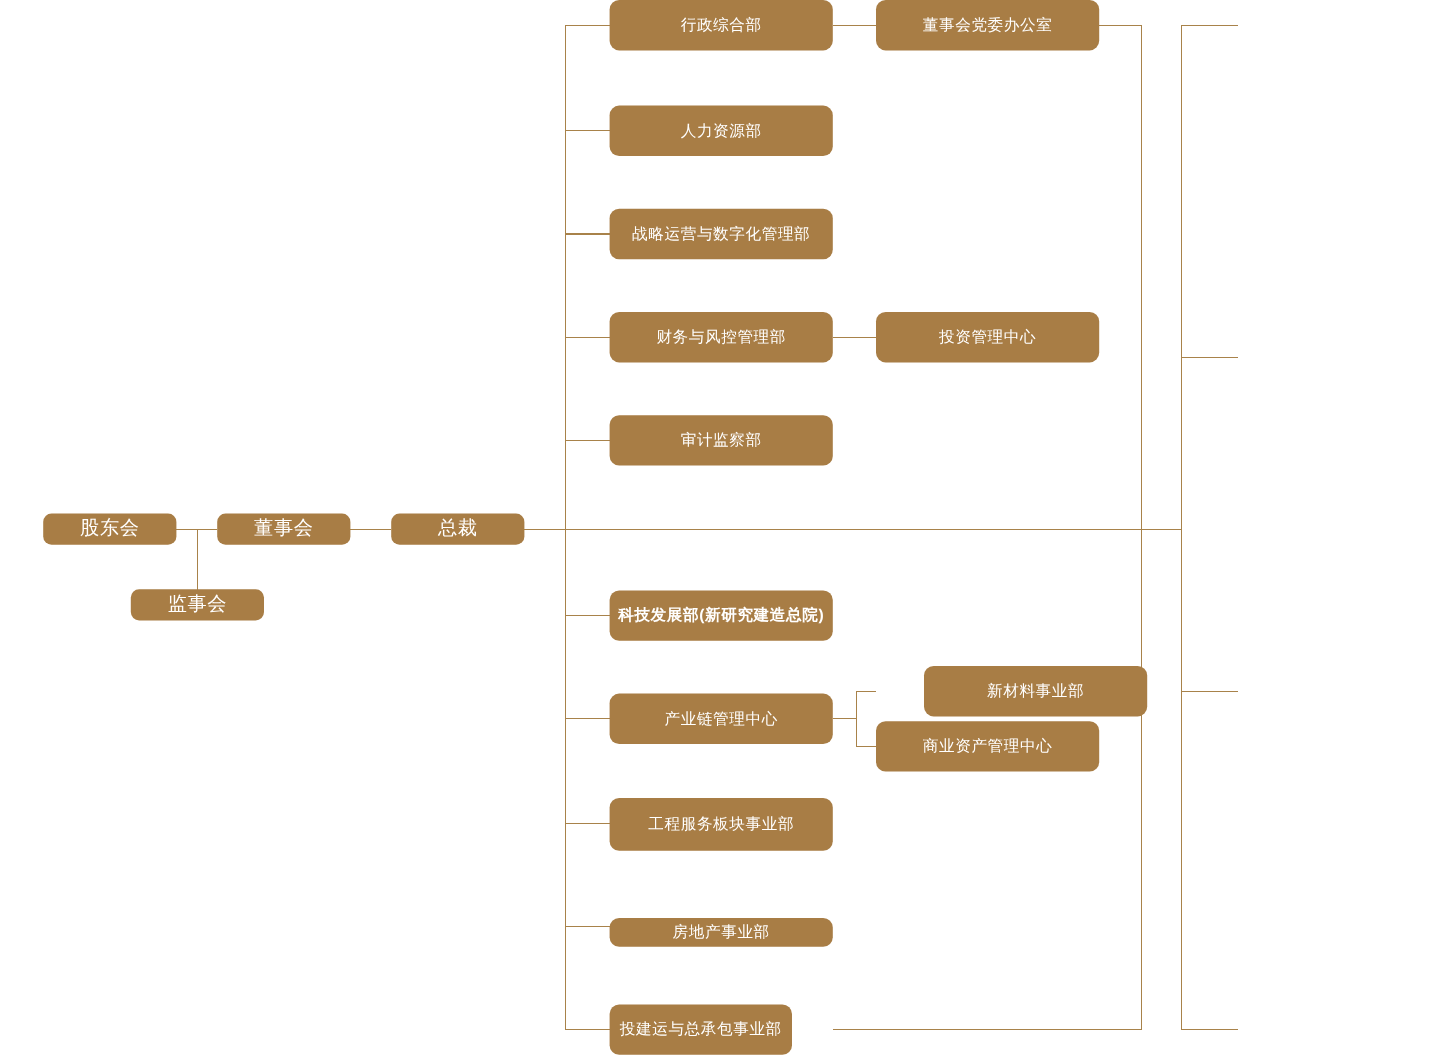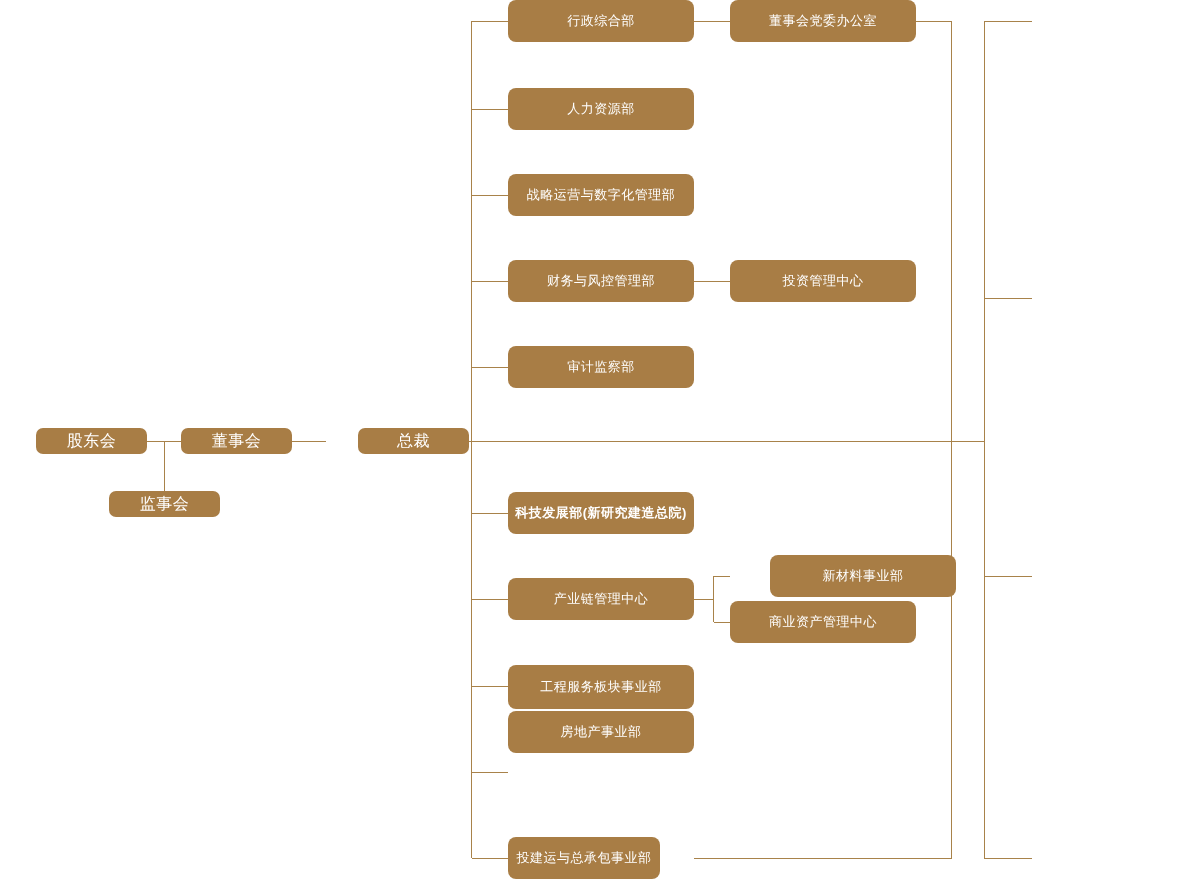--- a/index.html
+++ b/index.html
@@ -105,21 +105,21 @@
   </div>
 
   <div class="org-node level-root" style="left:181px; top:428px; width:111px; height:26px;">
     <span class="node-label">董事会</span>
   </div>
 
   <div class="org-node level-root" style="left:109px; top:491px; width:111px; height:26px;">
     <span class="node-label">监事会</span>
   </div>
 
-  <div class="org-node level-root" style="left:326px; top:428px; width:111px; height:26px;margin-left:32px;">
+  <div class="org-node level-root" style="left:326px; top:428px; width:111px; height:26px;">
     <span class="node-label">总裁</span>
   </div>
 
   <div class="org-node level-dept" style="left:508px; top:0px; width:186px; height:42px;">
     <span class="node-label">行政综合部</span>
   </div>
 
   <div class="org-node level-dept" style="left:730px; top:0px; width:186px; height:42px;">
     <span class="node-label">董事会党委办公室</span>
   </div>
@@ -157,21 +157,21 @@
   </div>
 
   <div class="org-node level-dept" style="left:730px; top:601px; width:186px; height:42px;">
     <span class="node-label">商业资产管理中心</span>
   </div>
 
   <div class="org-node level-dept" style="left:508px; top:665px; width:186px; height:44px;">
     <span class="node-label">工程服务板块事业部</span>
   </div>
 
-  <div class="org-node level-dept" style="left:508px; top:711px; width:186px; height:42px;">
+  <div class="org-node level-dept" style="left:508px; top:765px; width:186px; height:24px;">
     <span class="node-label">房地产事业部</span>
   </div>
 
   <div class="org-node level-dept" style="left:508px; top:837px; width:152px; height:42px;">
     <span class="node-label">投建运与总承包事业部</span>
   </div>
 
 </div>
 
 </body></html>

